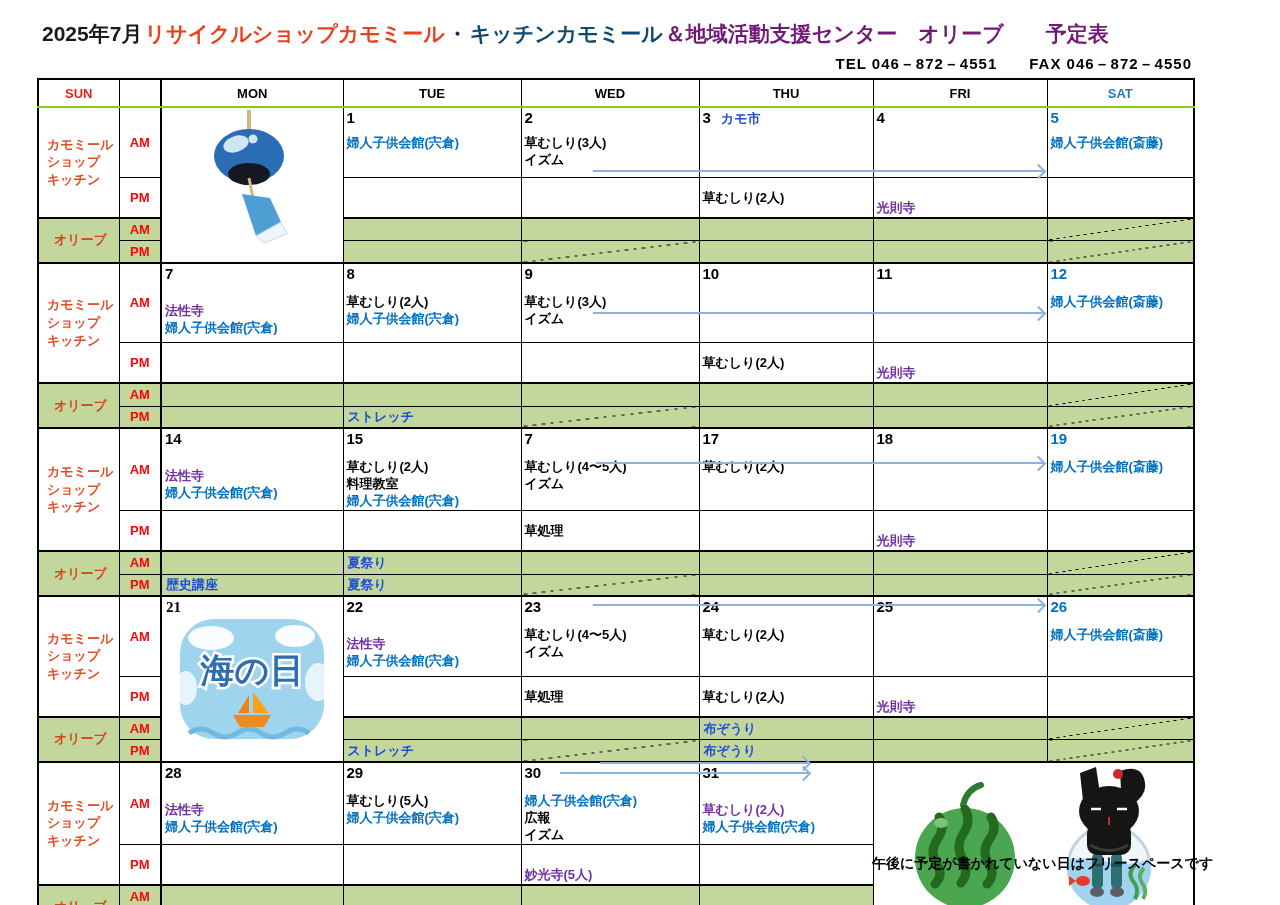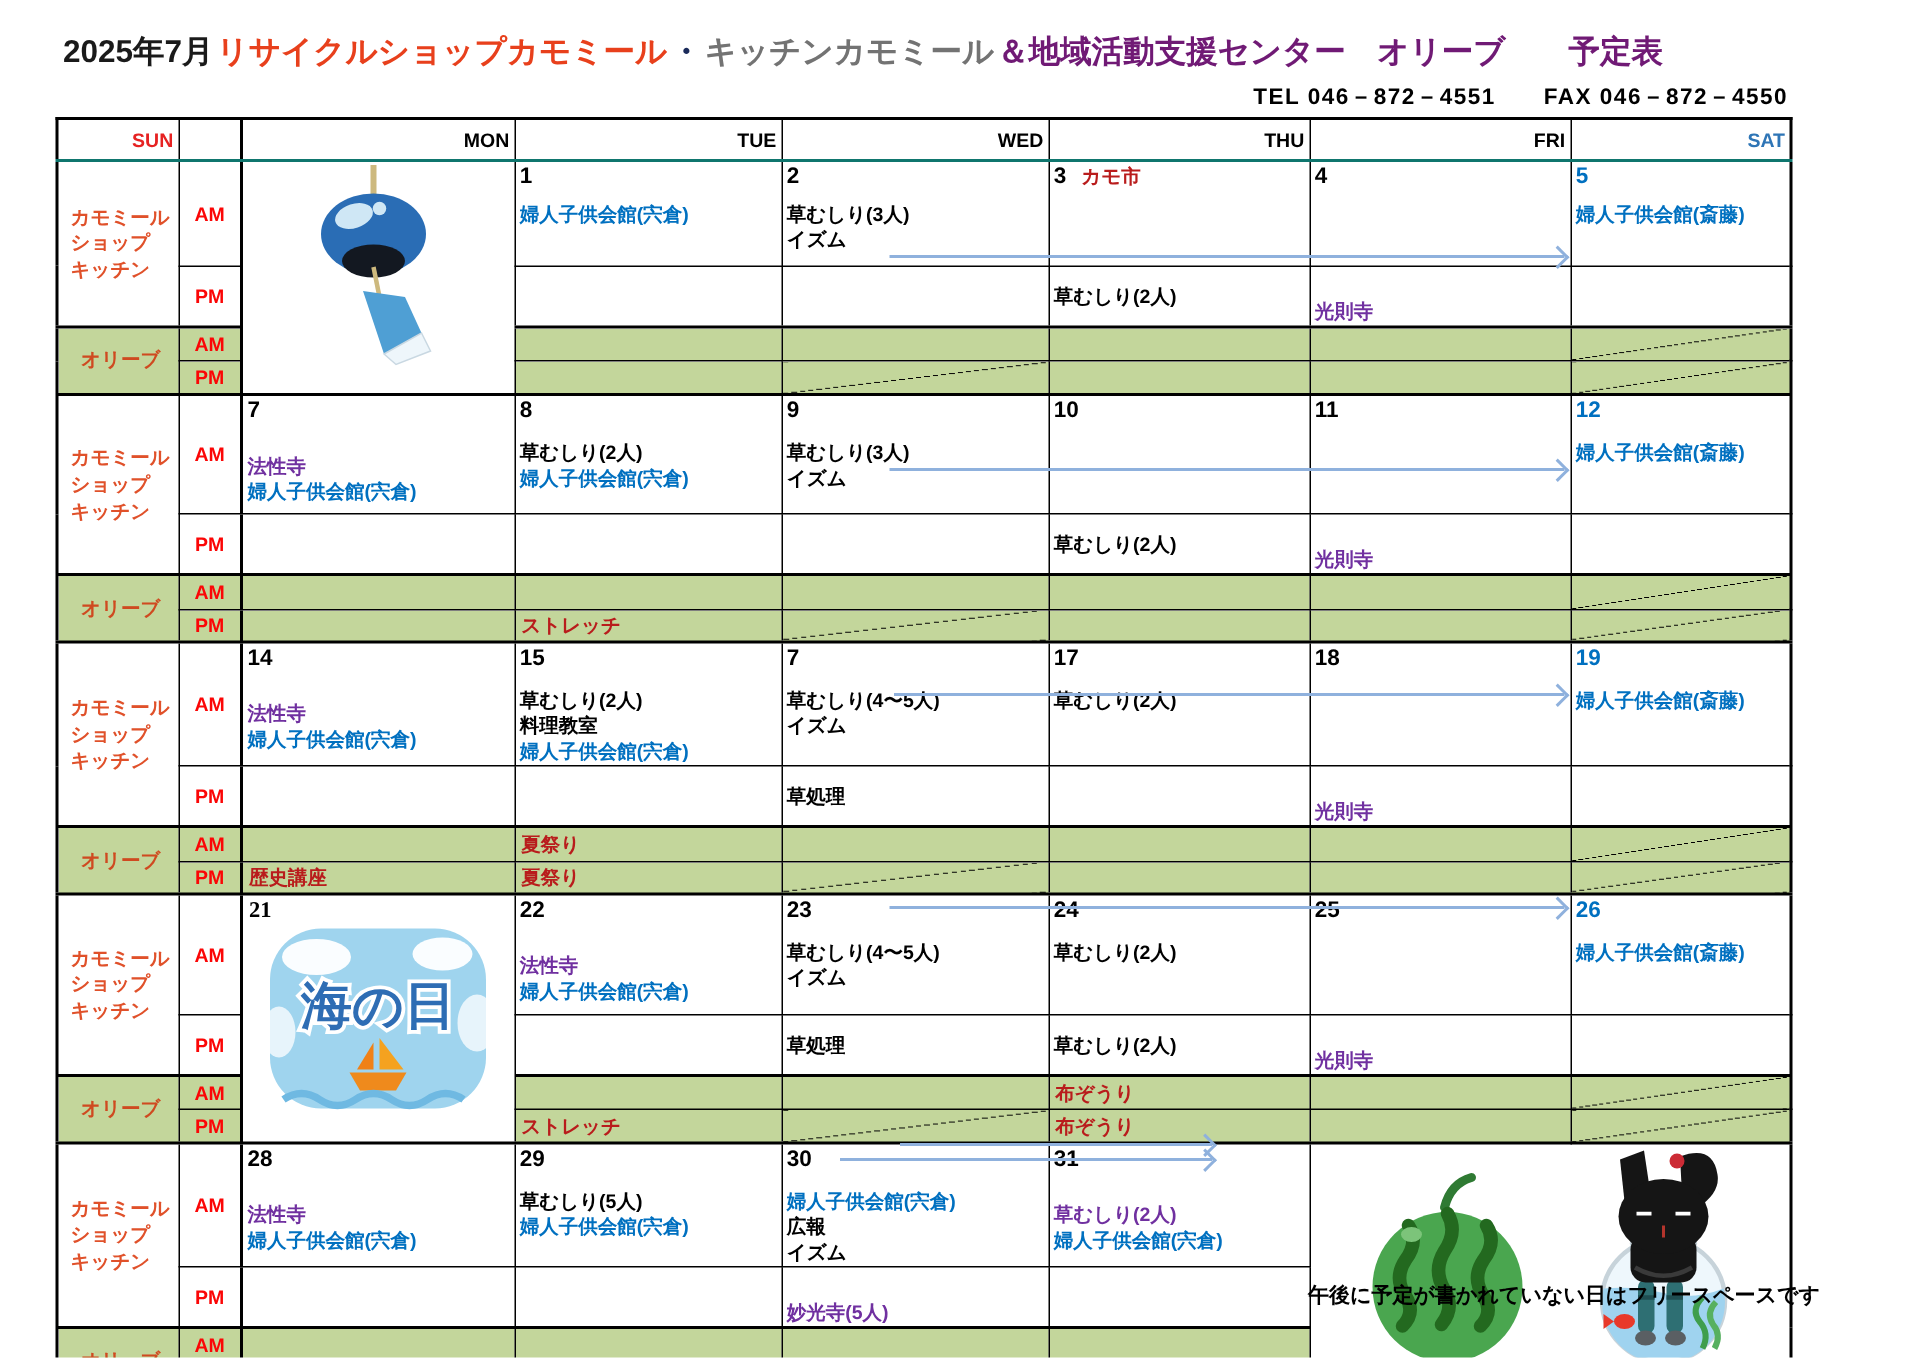--- a/index.html
+++ b/index.html
@@ -3,29 +3,29 @@
 <meta charset="utf-8">
 <style>
   html,body{margin:0;padding:0;background:#fff;}
   body{width:1280px;height:905px;position:relative;overflow:hidden;
        font-family:"Liberation Sans","DejaVu Sans",sans-serif;font-weight:bold;color:#000;}
   .title{position:absolute;left:42px;top:20px;font-size:21px;white-space:nowrap;}
   .title .seg{margin-right:2px;}
   .seg-month{color:#1a1a1a;margin-right:14px;}
   .seg-shop{color:#e8401c;}
   .seg-dot{color:#1a2a5a;}
-  .seg-kitchen{color:#737373;}
+  .seg-kitchen{color:#0c4a6e;}
   .seg-rest{color:#701a75;}
   .contact{position:absolute;top:55px;right:88px;font-size:15px;letter-spacing:1px;}
   .footer-note{position:absolute;left:872px;top:855px;font-size:14px;}
 
   .board{position:absolute;left:37px;top:78px;width:1156px;height:767px;}
   table{border-collapse:collapse;table-layout:fixed;width:1156px;border:2px solid #000;}
   th,td{border:1px solid #000;padding:1px 3px;vertical-align:top;overflow:hidden;}
-  thead th{height:24px;font-size:13px;text-align:right;vertical-align:middle;border-bottom:2px solid #0f766e;}
+  thead th{height:24px;font-size:13px;text-align:center;vertical-align:middle;border-bottom:2px solid #84cc16;}
   .sun-h{color:#e62222;}
   .sat-h{color:#2e75b6;}
   .ws td{border-top:2px solid #000;}
   .os td{border-top:2px solid #000;}
   .bl2{border-left:2px solid #000 !important;}
   .ra1{height:70px;} .ra{height:80px;} .rp{height:23px;} .roa{height:23px;} .rop{height:22px;}
 
   .lblk{color:#e0512a;font-size:13px;vertical-align:middle;padding-left:8px;line-height:1.35;}
   .lblk span{display:block;}
   .lblo{color:#cf4a20;font-size:13px;vertical-align:middle;padding-left:15px;}
@@ -36,21 +36,21 @@
 
   .day{font-size:13px;}
   .dnum{font-size:15px;line-height:17px;display:inline-block;}
   .c-satnum{color:#0070c0;}
   .note{display:inline;margin-left:10px;font-size:13px;}
   .evs{margin-top:11px;}
   .evs.m6{margin-top:8px;}
   .ev{display:block;font-size:13px;line-height:17px;}
   .c-blue{color:#0070c0;}
   .c-purple{color:#7030a0;margin-top:20px;}
-  .c-red{color:#b91c1c;}
+  .c-red{color:#1d4ed8;}
   .c-black{color:#000;}
   .pmc{vertical-align:middle;font-size:13px;}
 
   .illus{text-align:center;vertical-align:top;padding:2px;}
   .illus .dnum{display:block;text-align:left;padding-left:2px;font-family:Liberation Serif, serif;}
   .illus svg{display:block;margin:0 auto;}
 
   .arrow{position:absolute;height:0;border-top:2px solid #8fb1dd;}
   .arrow::after{content:"";position:absolute;right:-1px;top:-6px;width:9px;height:9px;
     border-top:2px solid #8fb1dd;border-right:2px solid #8fb1dd;transform:rotate(45deg);}

